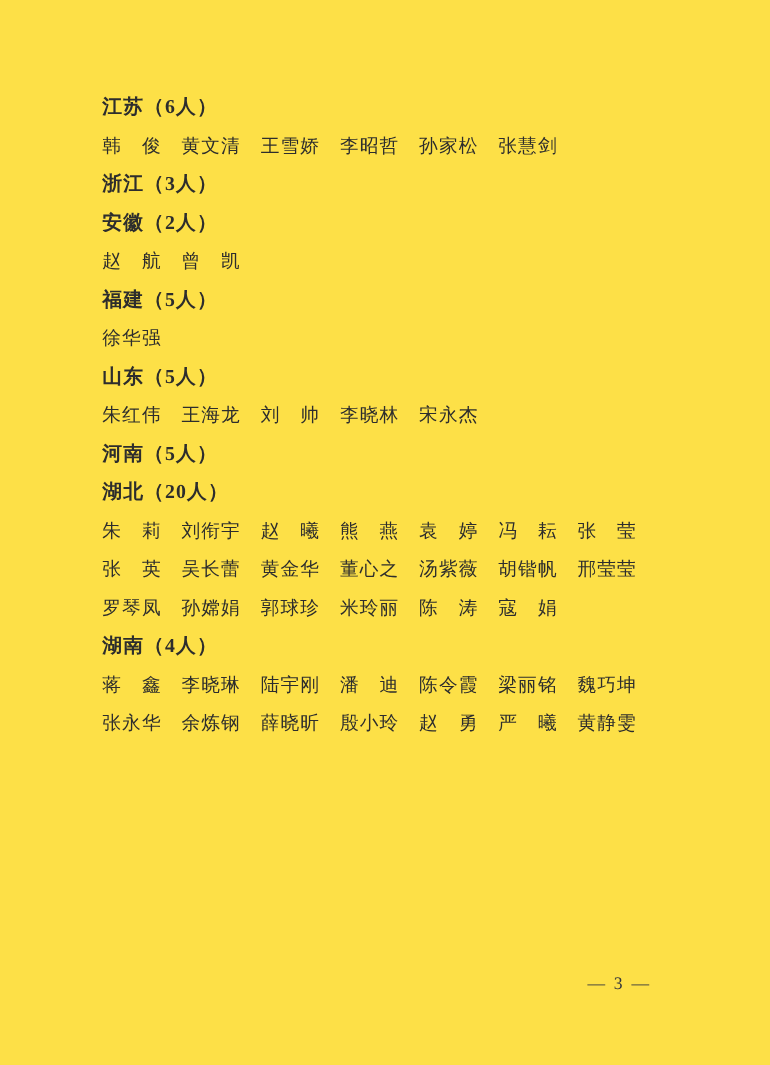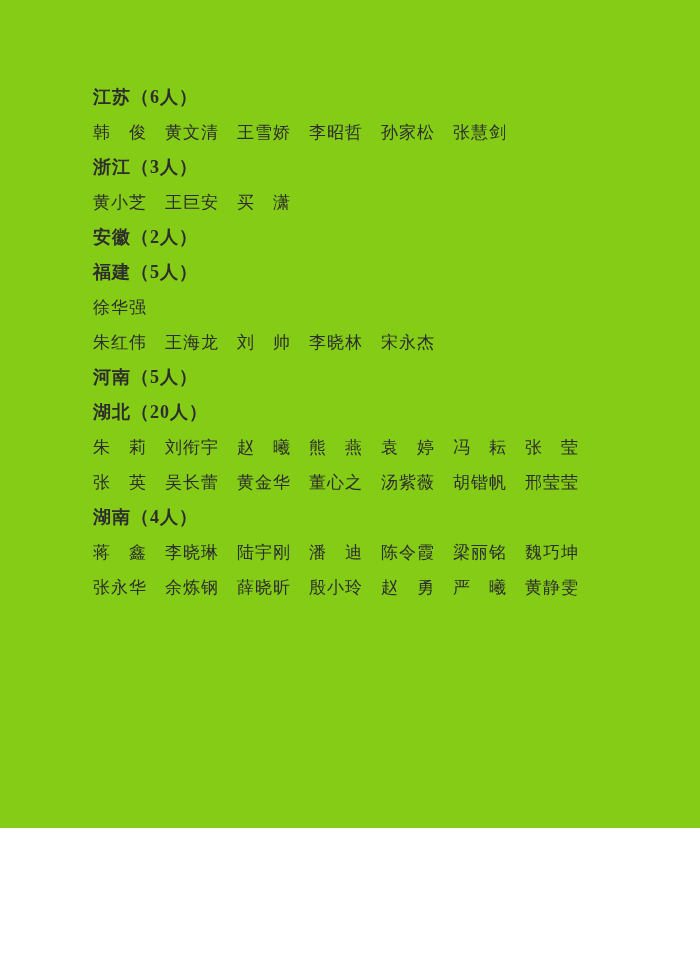--- a/index.html
+++ b/index.html
@@ -3,22 +3,22 @@
 <meta charset="utf-8">
 <style>
   html, body {
     margin: 0;
     padding: 0;
     background: #ffffff;
   }
   .page {
     position: relative;
     width: 700px;
-    height: 828px;
-    background: #84cc16;
+    height: 968px;
+    background: #fde047;
     overflow: hidden;
     font-family: "Liberation Serif", "DejaVu Serif", serif;
     color: #2d2d2d;
   }
   .content {
     position: absolute;
     left: 93px;
     top: 80px;
     right: 55px;
   }
@@ -56,27 +56,29 @@
   }
 </style>
 </head>
 <body>
 
 <div class="page">
   <div class="content" id="content">
       <div class="heading">江苏（6人）</div>
       <div class="name-row"><span class="person-name">韩　俊</span><span class="person-name">黄文清</span><span class="person-name">王雪娇</span><span class="person-name">李昭哲</span><span class="person-name">孙家松</span><span class="person-name">张慧剑</span></div>
       <div class="heading">浙江（3人）</div>
-      <div class="name-row"><span class="person-name">黄小芝</span><span class="person-name">王巨安</span><span class="person-name">买　潇</span></div>
       <div class="heading">安徽（2人）</div>
+      <div class="name-row"><span class="person-name">赵　航</span><span class="person-name">曾　凯</span></div>
       <div class="heading">福建（5人）</div>
       <div class="name-row"><span class="person-name">徐华强</span></div>
+      <div class="heading">山东（5人）</div>
       <div class="name-row"><span class="person-name">朱红伟</span><span class="person-name">王海龙</span><span class="person-name">刘　帅</span><span class="person-name">李晓林</span><span class="person-name">宋永杰</span></div>
       <div class="heading">河南（5人）</div>
       <div class="heading">湖北（20人）</div>
       <div class="name-row"><span class="person-name">朱　莉</span><span class="person-name">刘衔宇</span><span class="person-name">赵　曦</span><span class="person-name">熊　燕</span><span class="person-name">袁　婷</span><span class="person-name">冯　耘</span><span class="person-name">张　莹</span></div>
       <div class="name-row"><span class="person-name">张　英</span><span class="person-name">吴长蕾</span><span class="person-name">黄金华</span><span class="person-name">董心之</span><span class="person-name">汤紫薇</span><span class="person-name">胡锴帆</span><span class="person-name">邢莹莹</span></div>
+      <div class="name-row"><span class="person-name">罗琴凤</span><span class="person-name">孙嫦娟</span><span class="person-name">郭球珍</span><span class="person-name">米玲丽</span><span class="person-name">陈　涛</span><span class="person-name">寇　娟</span></div>
       <div class="heading">湖南（4人）</div>
       <div class="name-row"><span class="person-name">蒋　鑫</span><span class="person-name">李晓琳</span><span class="person-name">陆宇刚</span><span class="person-name">潘　迪</span><span class="person-name">陈令霞</span><span class="person-name">梁丽铭</span><span class="person-name">魏巧坤</span></div>
       <div class="name-row"><span class="person-name">张永华</span><span class="person-name">余炼钢</span><span class="person-name">薛晓昕</span><span class="person-name">殷小玲</span><span class="person-name">赵　勇</span><span class="person-name">严　曦</span><span class="person-name">黄静雯</span></div>
     </div>
   <div class="page-number">— 3 —</div>
 </div>
 
 </body></html>

